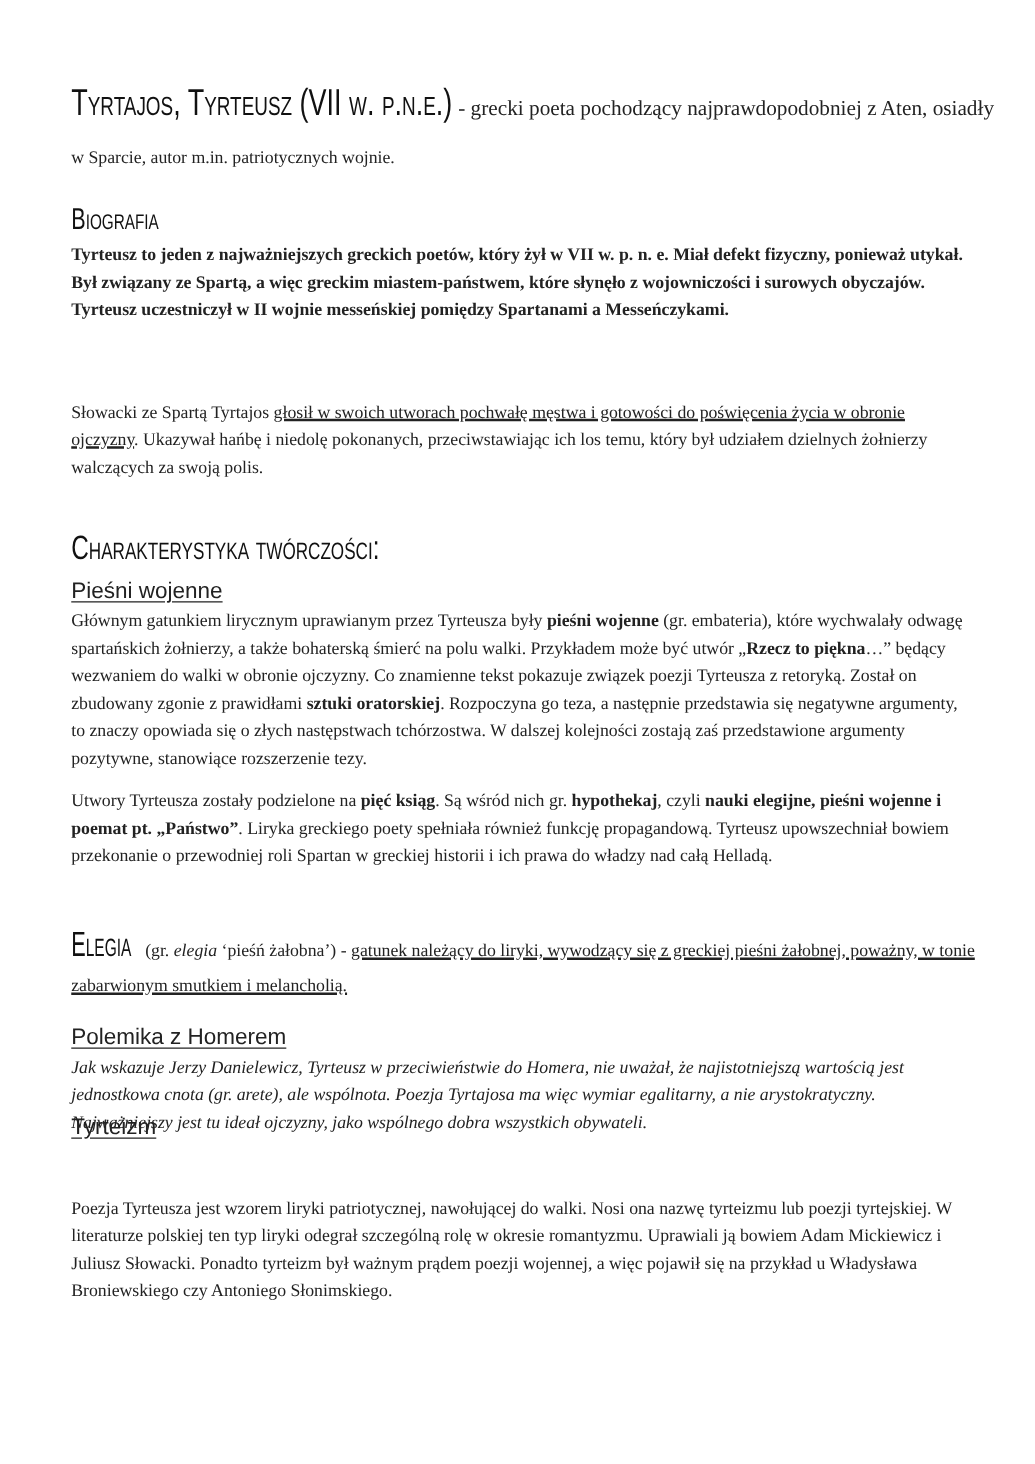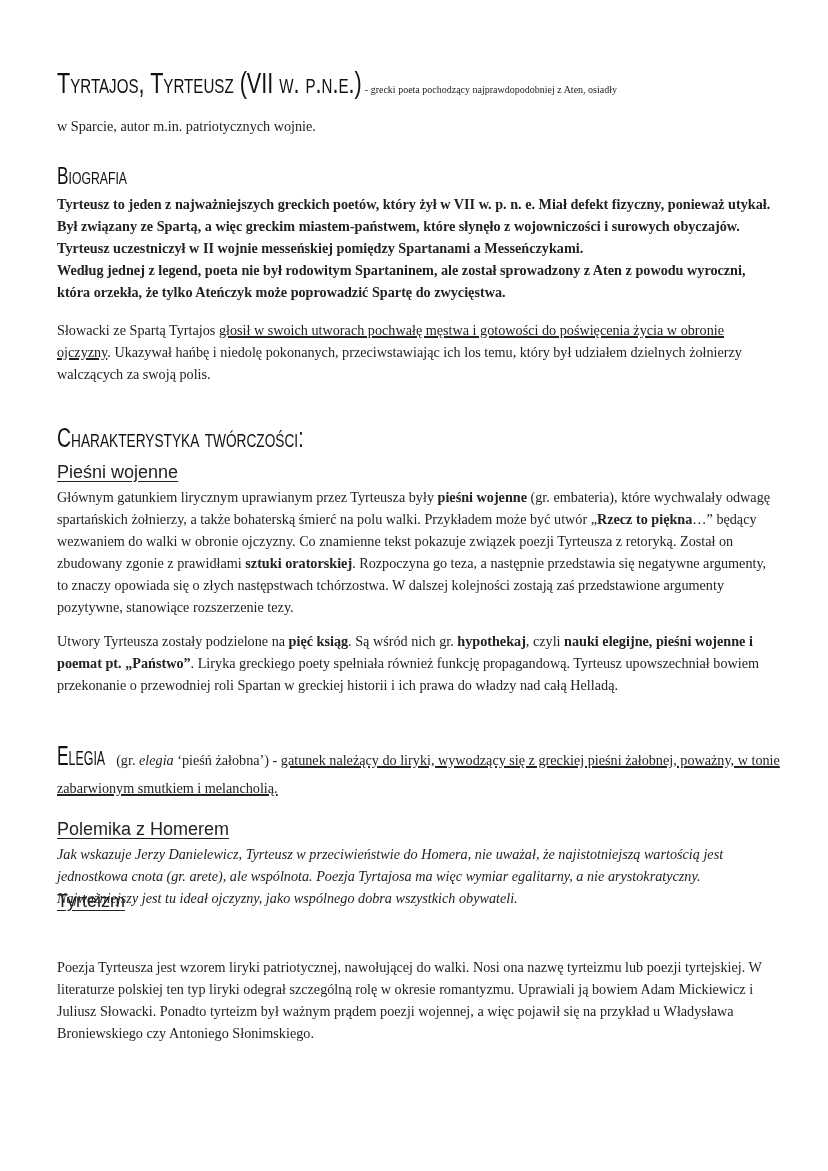--- a/index.html
+++ b/index.html
@@ -1,21 +1,21 @@
 <!DOCTYPE html>
 <html><head>
 <meta charset="utf-8">
 <style>
   html, body { margin: 0; padding: 0; background: #ffffff; }
   body { width: 828px; height: 1171px; position: relative; overflow: hidden; color: #222; }
   .page { position: absolute; left: 57px; top: 0; width: 720px; font-family: "Liberation Serif", serif; font-size: 14.2px; line-height: 22px; color: #222; }
   .display { font-family: "Liberation Sans Narrow", "Liberation Sans", sans-serif; font-variant: small-caps; font-weight: normal; color: #111; letter-spacing: 0px; transform-origin: left bottom; }
   .title-line { position: absolute; top: 68px; left: 0; width: 740px; }
   .title-main { display: inline-block; font-size: 30px; line-height: 30px; transform: scaleX(0.72); transform-origin: left bottom; margin-right: -118px; vertical-align: baseline; }
-  .title-rest { font-size: 10px; }
+  .title-rest { font-size: 17px; }
   .title-cont { position: absolute; top: 115px; left: 0; }
   .h-section { position: absolute; left: 0; font-size: 24px; line-height: 26px; transform: scaleX(0.72); transform-origin: left center; white-space: nowrap; }
   .h-sub { position: absolute; left: 0; font-family: "Liberation Sans", sans-serif; font-size: 18px; line-height: 22px; text-decoration: underline; text-underline-offset: 3px; color: #222; }
   .para { position: absolute; left: 0; width: 720px; margin: 0; }
   .para span.u { text-decoration: underline; text-decoration-thickness: 1.5px; }
   b { font-weight: bold; }
   .elegia-line { position: absolute; left: 0; top: 742px; width: 740px; }
   .elegia-head { display: inline-block; font-size: 28px; line-height: 28px; transform: scaleX(0.62); transform-origin: left bottom; margin-right: -22px; }
 </style>
 </head>
@@ -24,21 +24,20 @@
 <div class="page">
 
   <div class="title-line">
     <span class="display title-main">Tyrtajos, Tyrteusz (VII w. p.n.e.)</span><span class="title-rest"> - grecki poeta pochodzący najprawdopodobniej z Aten, osiadły</span>
   </div>
   <div class="title-cont">w Sparcie, autor m.in. patriotycznych wojnie.</div>
 
   <div class="display h-section" style="top:163px;">Biografia</div>
   <p class="para" style="top:193px;font-weight:bold;">
     <span>Tyrteusz to jeden z najważniejszych greckich poetów, który żył w VII w. p. n. e. Miał defekt fizyczny, ponieważ utykał. Był związany ze Spartą, a więc greckim miastem-państwem, które słynęło z wojowniczości i surowych obyczajów. Tyrteusz uczestniczył w II wojnie messeńskiej pomiędzy Spartanami a Messeńczykami.</span><br>
-    <span>Według jednej z legend, poeta nie był rodowitym Spartaninem, ale został sprowadzony z Aten z powodu wyroczni, która orzekła, że tylko Ateńczyk może poprowadzić Spartę do zwycięstwa.</span>
   </p>
   <p class="para" style="top:319px;"><span>Słowacki ze Spartą Tyrtajos </span><span class="u">głosił w swoich utworach pochwałę męstwa i gotowości do poświęcenia życia w obronie ojczyzny</span><span>. Ukazywał hańbę i niedolę pokonanych, przeciwstawiając ich los temu, który był udziałem dzielnych żołnierzy walczących za swoją polis.</span></p>
 
   <div class="display h-section" style="top:425px; font-size:27px;">Charakterystyka twórczości:</div>
 
   <div class="h-sub" style="top:461px;">Pieśni wojenne</div>
   <p class="para" style="top:486px;"><span>Głównym gatunkiem lirycznym uprawianym przez Tyrteusza były </span><b>pieśni wojenne</b><span> (gr. embateria), które wychwalały odwagę spartańskich żołnierzy, a także bohaterską śmierć na polu walki. Przykładem może być utwór „</span><b>Rzecz to piękna</b><span>…” będący wezwaniem do walki w obronie ojczyzny. Co znamienne tekst pokazuje związek poezji Tyrteusza z retoryką. Został on zbudowany zgonie z prawidłami </span><b>sztuki oratorskiej</b><span>. Rozpoczyna go teza, a następnie przedstawia się negatywne argumenty, to znaczy opowiada się o złych następstwach tchórzostwa. W dalszej kolejności zostają zaś przedstawione argumenty pozytywne, stanowiące rozszerzenie tezy.</span></p>
 
   <p class="para" style="top:630px;"><span>Utwory Tyrteusza zostały podzielone na </span><b>pięć ksiąg</b><span>. Są wśród nich gr. </span><b>hypothekaj</b><span>, czyli </span><b>nauki elegijne, pieśni wojenne i poemat pt. „Państwo”</b><span>.  Liryka greckiego poety spełniała również funkcję propagandową. Tyrteusz upowszechniał bowiem przekonanie o przewodniej roli Spartan w greckiej historii i ich prawa do władzy nad całą Helladą.</span></p>
 

